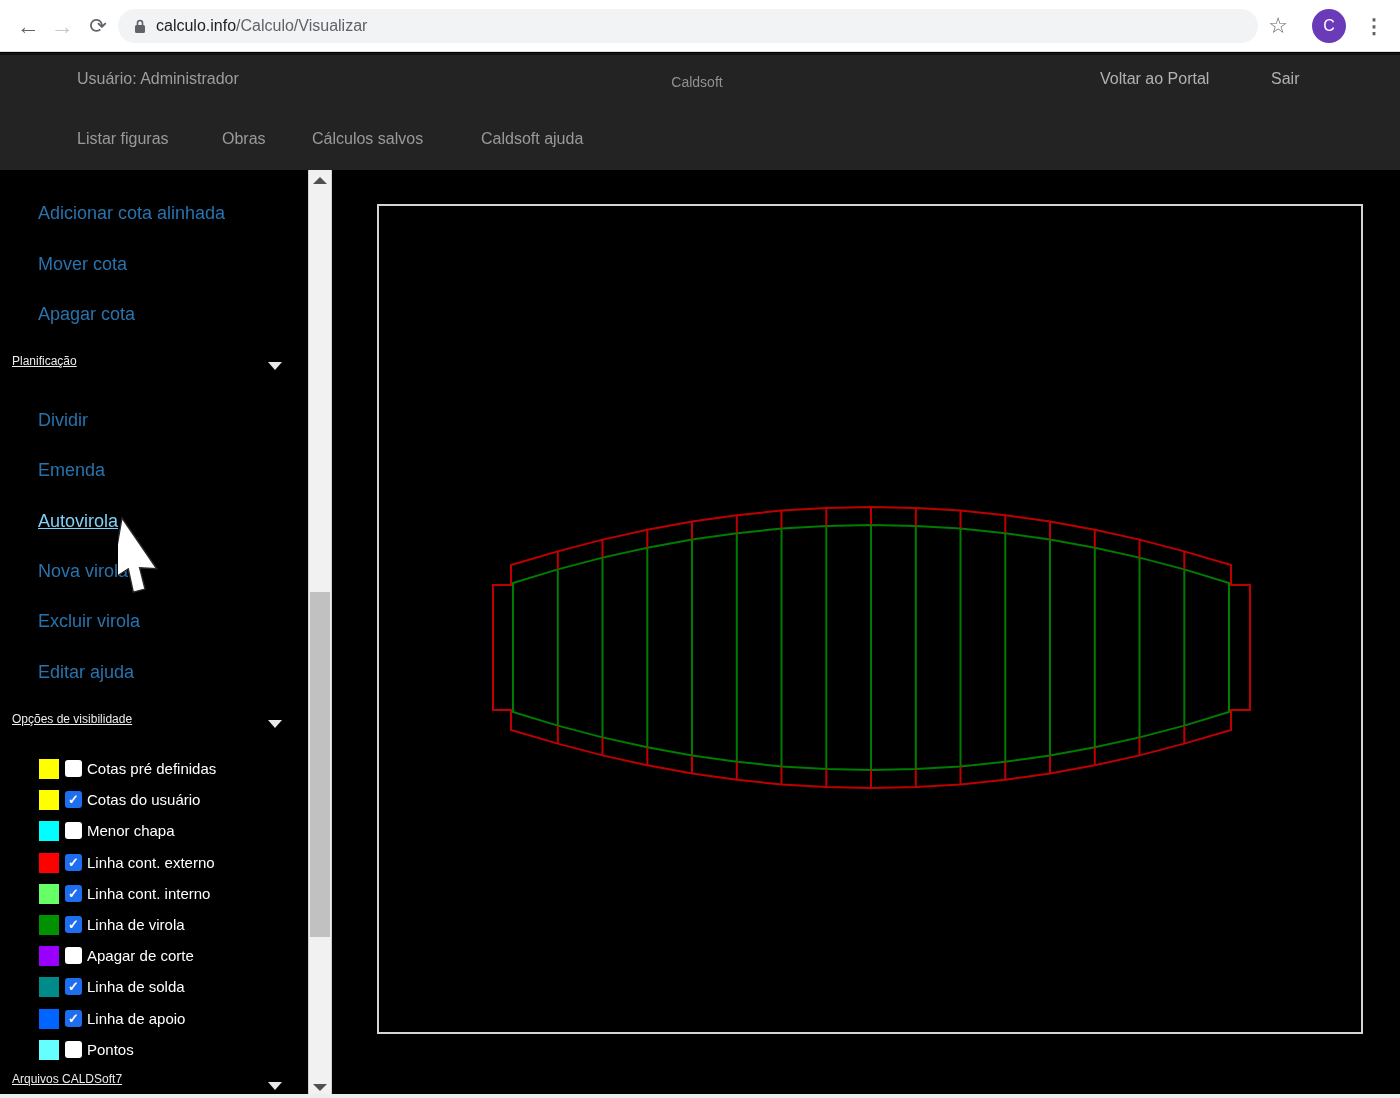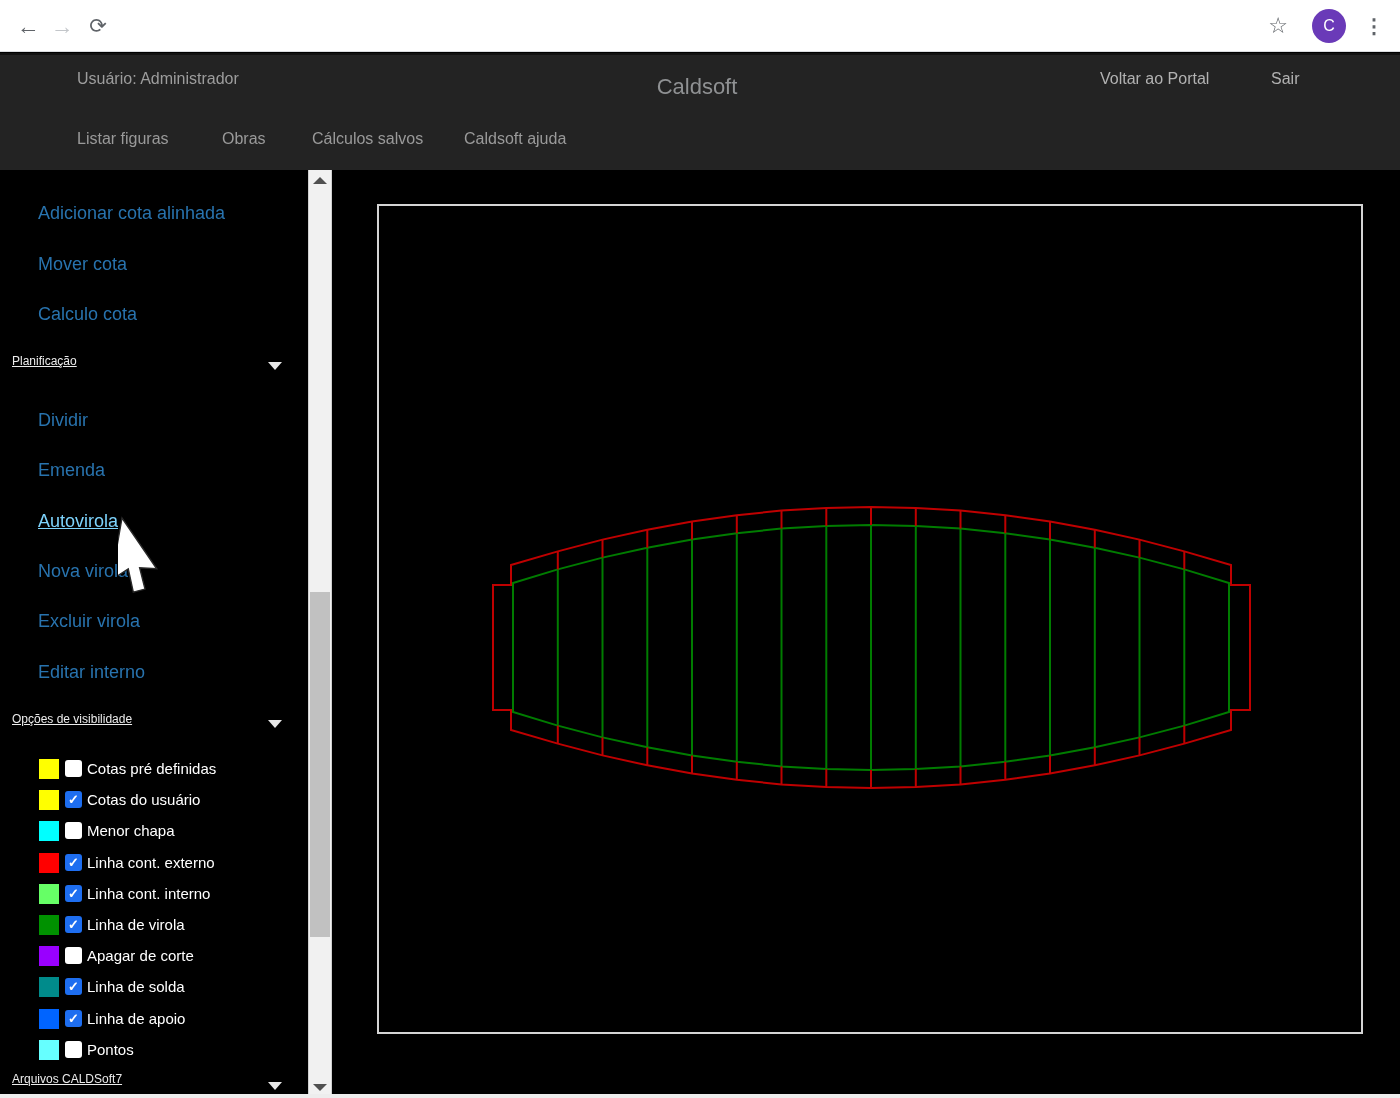--- a/index.html
+++ b/index.html
@@ -24,21 +24,21 @@
   .url-text .path { color:#5f6368; }
   .ico-star { left:1262px; font-size:22px; }
   .avatar { position:absolute; left:1312px; top:9px; width:34px; height:34px; border-radius:50%;
     color:#fff; font-size:16px; text-align:center; line-height:34px; cursor:pointer; }
   .ico-dots { left:1358px; font-weight:bold; font-size:20px; }
   
   .page-header { position:absolute; left:0; top:53px; width:1400px; height:117px;
     background:#232323; border-top:2px solid #121212;padding-left:12px; }
   .hdr-user { position:absolute; left:77px; top:15px; font-size:16px; color:#9d9d9d; }
   .hdr-brand { position:absolute; left:697px; top:19px; transform:translateX(-50%);
-    font-size:22px; color:#8f9193; }
+    font-size:14px; color:#8f9193; }
   .hdr-portal { position:absolute; left:1100px; top:15px; font-size:16px; color:#b2b2b2; cursor:pointer; }
   .hdr-sair { position:absolute; left:1271px; top:15px; font-size:16px; color:#b2b2b2; cursor:pointer; }
   .hdr-nav-item { position:absolute; top:75px; font-size:16px; color:#9a9a9a; cursor:pointer; }
   
   .sidebar { position:absolute; left:0; top:170px; width:308px; height:928px; background:#000; }
   .side-link { position:absolute; left:38px; font-size:18px; color:#2873ae; cursor:pointer; white-space:nowrap; }
   .side-link.active { text-decoration:underline; color:#7dd3fc; }
   .side-section { position:absolute; left:12px; font-size:12px; color:#ececec; cursor:pointer; white-space:nowrap;text-decoration:underline; }
   .tri-down { position:absolute; left:268px; width:0; height:0;
     border-left:7px solid transparent; border-right:7px solid transparent;
@@ -65,50 +65,57 @@
   
   .cursor { position:absolute; left:118px; top:515px; pointer-events:none; }
 </style>
 </head>
 <body>
 
 <div class="browser-bar">
   <span class="nav-ico ico-back">←</span>
   <span class="nav-ico ico-fwd">→</span>
   <span class="nav-ico ico-reload">⟳</span>
+  <div class="url-pill">
+    <svg class="lock" width="12" height="15" viewBox="0 0 12 15">
+      <rect x="1" y="6" width="10" height="8" rx="1.5" fill="#5f6368"></rect>
+      <path d="M3.5 6 V4 a2.5 2.5 0 0 1 5 0 V6" fill="none" stroke="#5f6368" stroke-width="1.6"></path>
+    </svg>
+    <span class="url-text"><span>calculo.info</span><span class="path">/Calculo/Visualizar</span></span>
+  </div>
   <span class="nav-ico ico-star">☆</span>
   <div class="avatar" style="background: rgb(106, 58, 184);">C</div>
   <span class="nav-ico ico-dots">⋮</span>
 </div>
 
 <div class="page-header">
   <span class="hdr-user">Usuário: Administrador</span>
   <span class="hdr-brand">Caldsoft</span>
   <span class="hdr-portal">Voltar ao Portal</span>
   <span class="hdr-sair">Sair</span>
   <span class="hdr-nav-item" style="left:77px">Listar figuras</span>
   <span class="hdr-nav-item" style="left:222px">Obras</span>
   <span class="hdr-nav-item" style="left:312px">Cálculos salvos</span>
-  <span class="hdr-nav-item" style="left:464px">Caldsoft ajuda</span>
+  <span class="hdr-nav-item" style="left:481px">Caldsoft ajuda</span>
 </div>
 
 <div class="sidebar">
   <span class="side-link" style="top:33px">Adicionar cota alinhada</span>
   <span class="side-link" style="top:84px">Mover cota</span>
-  <span class="side-link" style="top:134px">Calculo cota</span>
+  <span class="side-link" style="top:134px">Apagar cota</span>
 
   <span class="side-section" style="top:184px">Planificação</span>
   <span class="tri-down" style="top:192px"></span>
 
   <span class="side-link" style="top:240px">Dividir</span>
   <span class="side-link" style="top:290px">Emenda</span>
   <span class="side-link active" style="top:341px">Autovirola</span>
   <span class="side-link" style="top:391px">Nova virola</span>
   <span class="side-link" style="top:441px">Excluir virola</span>
-  <span class="side-link" style="top:492px">Editar interno</span>
+  <span class="side-link" style="top:492px">Editar ajuda</span>
 
   <span class="side-section" style="top:542px">Opções de visibilidade</span>
   <span class="tri-down" style="top:550px"></span>
 
   <div class="vis-row" style="top:589px">
     <span class="swatch" style="background: rgb(255, 255, 0);"></span>
     <span class="cb"></span>
     <span class="vis-label">Cotas pré definidas</span>
   </div>
   <div class="vis-row" style="top:620px">

